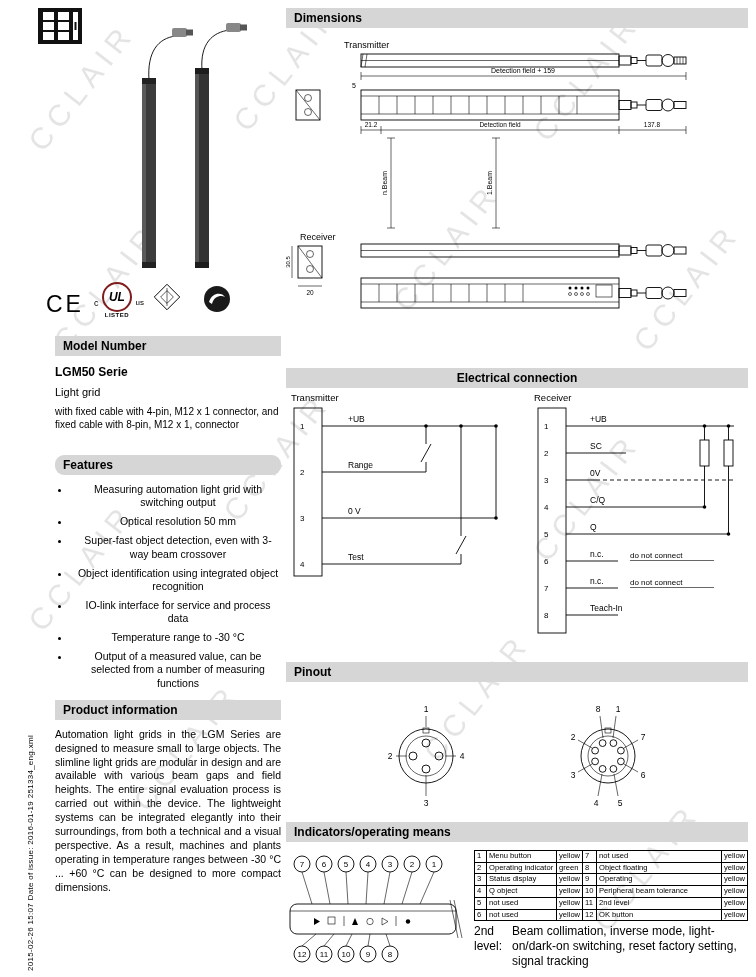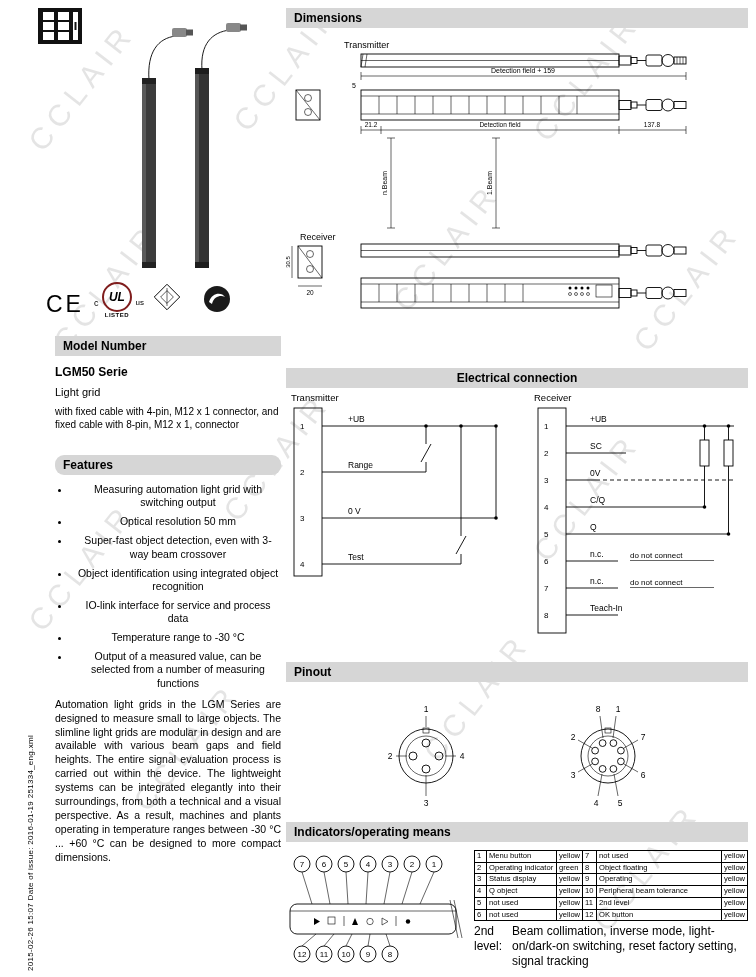--- a/index.html
+++ b/index.html
@@ -166,20 +166,21 @@
     <ul class="features-list">
       <li>Measuring automation light grid with switching output</li>
       <li>Optical resolution 50 mm</li>
       <li>Super-fast object detection, even with 3-way beam crossover</li>
       <li>Object identification using integrated object recognition</li>
       <li>IO-link interface for service and process data</li>
       <li>Temperature range to -30 °C</li>
       <li>Output of a measured value, can be selected from a number of measuring functions</li>
     </ul>
 
+    <div class="secbar pinfo-bar">Product information</div>
     <div class="pinfo-text">Automation light grids in the LGM Series are designed to measure small to large objects. The slimline light grids are modular in design and are available with various beam gaps and field heights. The entire signal evaluation process is carried out within the device. The lightweight systems can be integrated elegantly into their surroundings, from both a technical and a visual perspective. As a result, machines and plants operating in temperature ranges between -30 °C ... +60 °C can be designed to more compact dimensions.</div>
   </div>
 
   <div class="right-col">
 
     <div class="secbar">Dimensions</div>
 
     <div class="dim-area">
       <svg width="462" height="322" viewBox="0 0 462 322">
         <text x="58" y="16" font-size="9">Transmitter</text>

